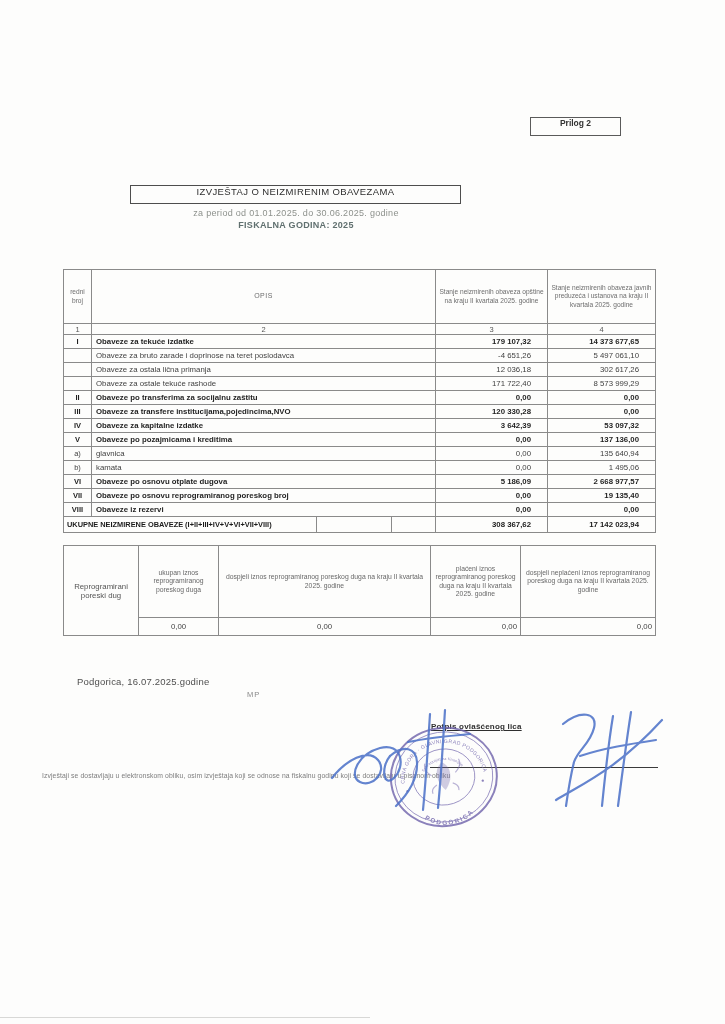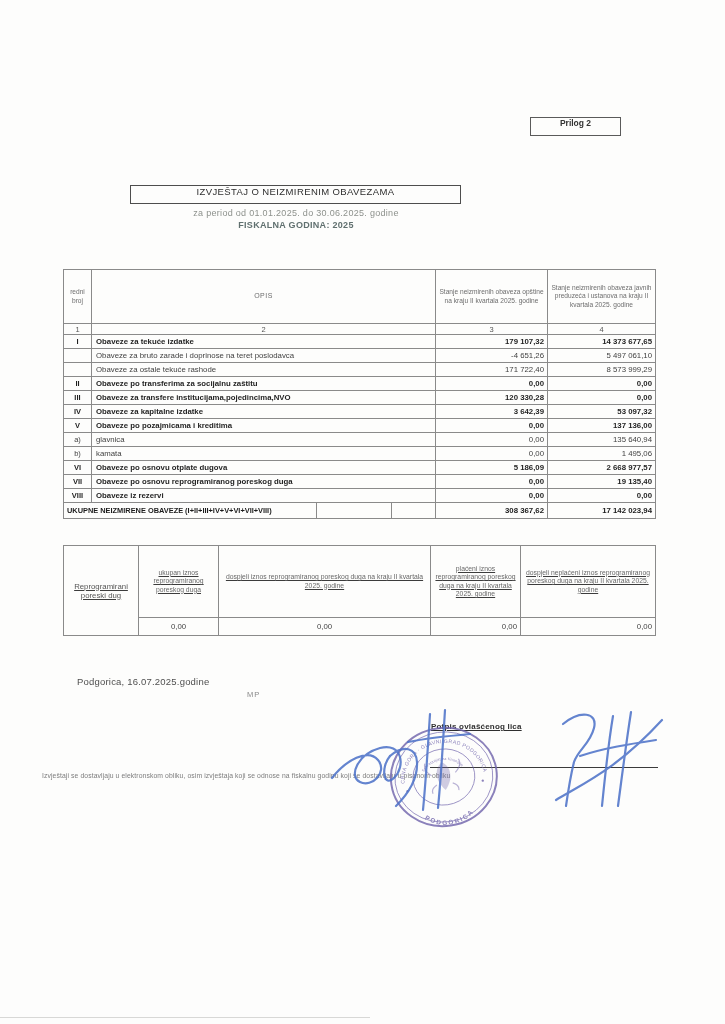--- a/index.html
+++ b/index.html
@@ -27,21 +27,21 @@
   
   table{border-collapse:collapse;table-layout:fixed;}
   .main-table{left:63px;top:269px;width:592px;}
   .main-table td,.main-table th{border:1px solid #8a8a8a;overflow:hidden;white-space:nowrap;}
   .main-table{border:1.6px solid #6f6f6f;}
   .hdr{font-size:6.6px;font-weight:normal;color:#6d6d6d;text-align:center;line-height:8.5px;white-space:normal!important;padding:2px;}
   .hdr-opis{font-size:7px;letter-spacing:.5px;}
   .numrow td{height:10px;font-size:7.5px;color:#555;text-align:center;padding:0;}
   .c-num{text-align:center;font-size:7.5px;padding:0;}
   .c-label{padding:1px 2px 1px 4px;font-size:7.8px;}
-  .c-val{text-align:right;padding:1px 3px 1px 1px;font-size:7.8px;}
+  .c-val{text-align:right;padding:1px 16px 1px 1px;font-size:7.8px;}
   tr.sect td{font-weight:bold;color:#1f1f1f;}
   tr.sub td{color:#3f3f3f;}
   tr.rowh td{height:11px;}
   .total-row td{font-weight:bold;color:#1b1b1b;height:13px;margin-left:37px;}
   .total-label{font-size:7.4px;padding-left:3px;white-space:nowrap;}
 
   .rep-table{left:63px;top:545px;width:592px;border:1.6px solid #6f6f6f;}
   .rep-table td{border:1px solid #8a8a8a;}
   .rep-hdr{font-size:6.8px;color:#686868;text-align:center;line-height:8.5px;padding:2px 3px;white-space:normal;}
   .rep-rowhdr{font-size:7.8px;color:#555;text-align:center;line-height:9px;white-space:normal;padding:2px;}
@@ -106,20 +106,26 @@
           <td class="c-val">14 373 677,65</td>
         </tr>
         <tr class="sub rowh">
           <td class="c-num"></td>
           <td class="c-label" colspan="3">Obaveze za bruto zarade i doprinose na teret poslodavca</td>
           <td class="c-val">-4 651,26</td>
           <td class="c-val">5 497 061,10</td>
         </tr>
         <tr class="sub rowh">
           <td class="c-num"></td>
+          <td class="c-label" colspan="3">Obaveze za ostala lična primanja</td>
+          <td class="c-val">12 036,18</td>
+          <td class="c-val">302 617,26</td>
+        </tr>
+        <tr class="sub rowh">
+          <td class="c-num"></td>
           <td class="c-label" colspan="3">Obaveze za ostale tekuće rashode</td>
           <td class="c-val">171 722,40</td>
           <td class="c-val">8 573 999,29</td>
         </tr>
         <tr class="sect rowh">
           <td class="c-num">II</td>
           <td class="c-label" colspan="3">Obaveze po transferima za socijalnu zaštitu</td>
           <td class="c-val">0,00</td>
           <td class="c-val">0,00</td>
         </tr>
@@ -154,21 +160,21 @@
           <td class="c-val">1 495,06</td>
         </tr>
         <tr class="sect rowh">
           <td class="c-num">VI</td>
           <td class="c-label" colspan="3">Obaveze po osnovu otplate dugova</td>
           <td class="c-val">5 186,09</td>
           <td class="c-val">2 668 977,57</td>
         </tr>
         <tr class="sect rowh">
           <td class="c-num">VII</td>
-          <td class="c-label" colspan="3">Obaveze po osnovu reprogramiranog poreskog duga</td>
+          <td class="c-label" colspan="3">Obaveze po osnovu reprogramiranog poreskog broj</td>
           <td class="c-val">0,00</td>
           <td class="c-val">19 135,40</td>
         </tr>
         <tr class="sect rowh">
           <td class="c-num">VIII</td>
           <td class="c-label" colspan="3">Obaveze iz rezervi</td>
           <td class="c-val">0,00</td>
           <td class="c-val">0,00</td>
         </tr>
         <tr class="total-row">
@@ -183,21 +189,21 @@
 
   <table class="abs rep-table">
     <colgroup>
       <col style="width:75px">
         <col style="width:80px">
         <col style="width:212px">
       <col style="width:90px">
         <col style="width:135px">
     </colgroup>
     <tbody>
-      <tr style="height:72px;text-decoration:underline;">
+      <tr style="height:72px;">
         <td class="rep-rowhdr" rowspan="2">Reprogramirani poreski dug</td>
         <td class="rep-hdr">ukupan iznos reprogramiranog poreskog duga</td>
         <td class="rep-hdr">dospjeli iznos reprogramiranog poreskog duga na kraju II kvartala 2025. godine</td>
         <td class="rep-hdr">plaćeni iznos reprogramiranog poreskog duga na kraju II kvartala 2025. godine</td>
         <td class="rep-hdr">dospjeli neplaćeni iznos reprogramiranog poreskog duga na kraju II kvartala 2025. godine</td>
       </tr>
       <tr>
         <td class="rep-val center">0,00</td>
         <td class="rep-val center">0,00</td>
         <td class="rep-val right">0,00</td>

